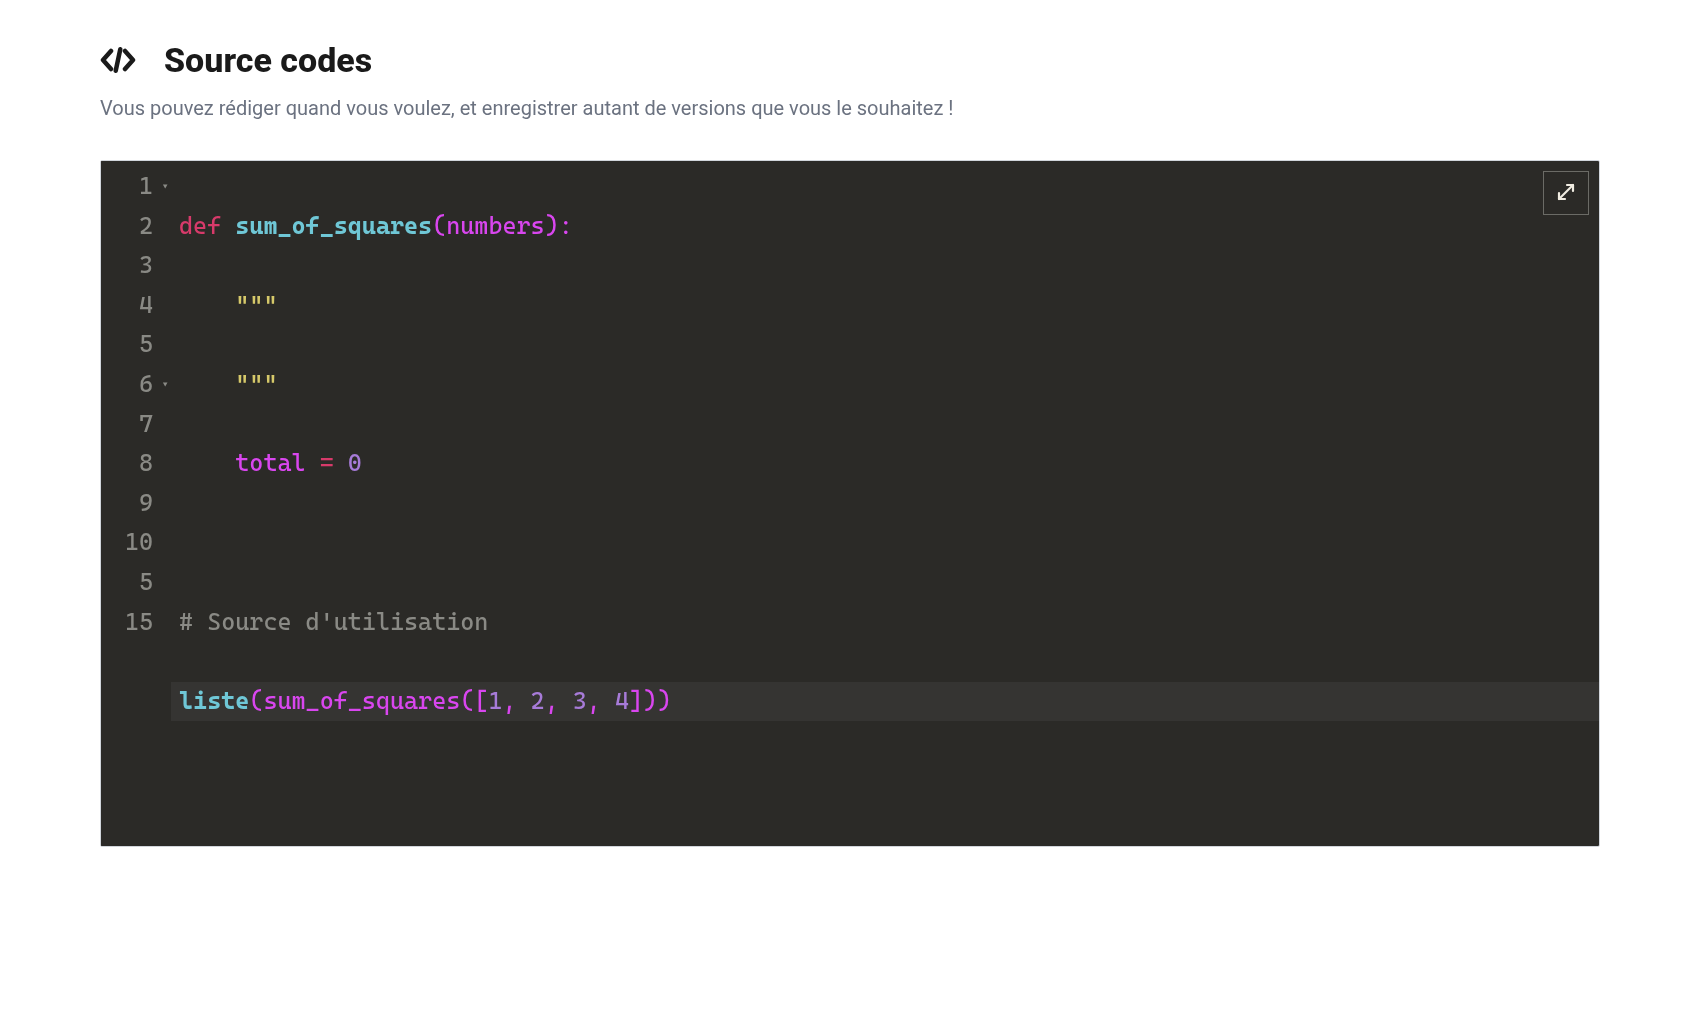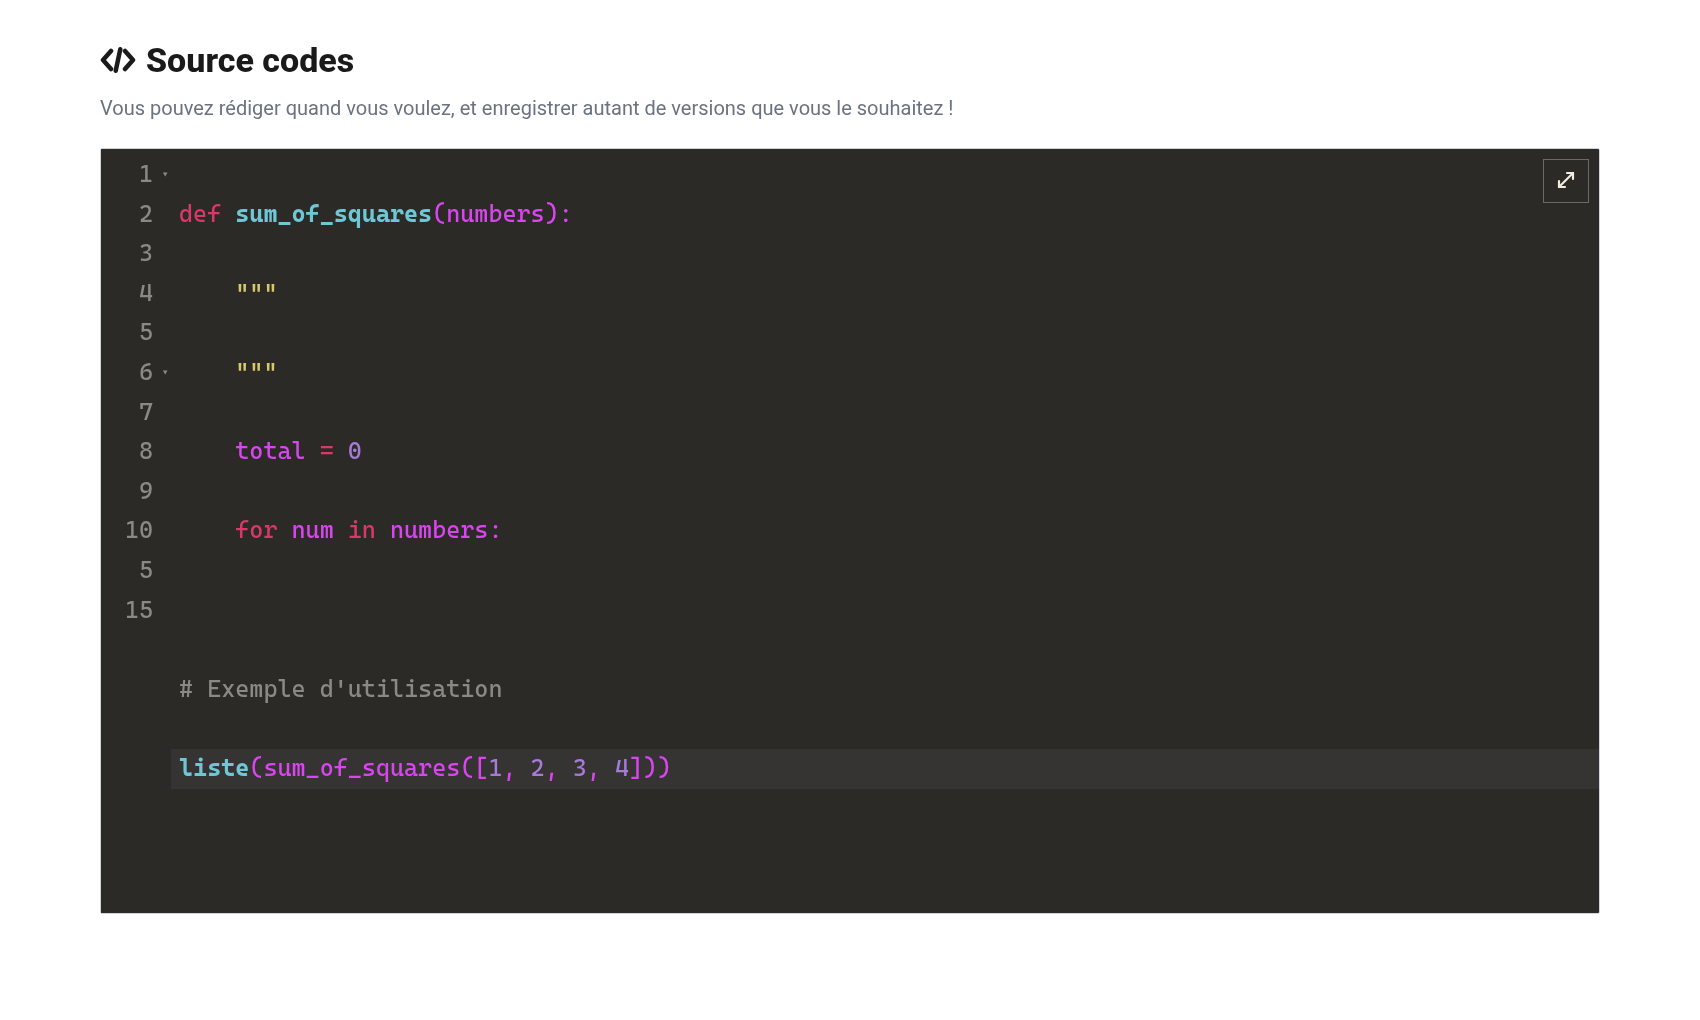--- a/index.html
+++ b/index.html
@@ -5,38 +5,38 @@
     * { box-sizing: border-box; margin: 0; padding: 0; }
     body {
       font-family: -apple-system, BlinkMacSystemFont, "Segoe UI", Roboto, sans-serif;
       background: #fff;
       padding: 40px 100px;
       color: #1a1a1a;
     }
     .header {
       display: flex;
       align-items: center;
-      gap: 10px;
+      gap: 28px;
       margin-bottom: 16px;
     }
     .code-icon {
       display: inline-flex;
       align-items: center;
       font-weight: 900;
       font-size: 32px;
     }
     .title {
       font-size: 34px;
       font-weight: 800;
       color: #1a1a1a;
     }
     .subtitle {
       font-size: 20px;
       color: #6b7280;
-      margin-bottom: 28px;
+      margin-bottom: 40px;
     }
     .editor-container {
       border: 1px solid #d1d5db;
       border-radius: 2px;
       overflow: hidden;
     }
     .code-area {
       background: #2b2a27;
       display: flex;
       font-family: "SF Mono", Monaco, "Cascadia Code", Consolas, monospace;
@@ -124,23 +124,22 @@
         <div class="gutter-line">9</div>
         <div class="gutter-line">10</div>
         <div class="gutter-line">5</div>
         <div class="gutter-line">15</div>
       </div>
     <div class="code-lines">
 <span class="code-line"><span class="kw">def</span> <span class="fn">sum_of_squares</span><span class="id">(numbers):</span></span>
 <span class="code-line"><span class="str">    """</span></span>
 <span class="code-line"><span class="str">    """</span></span>
 <span class="code-line"><span class="id">    total </span><span class="op">=</span><span> </span><span class="num">0</span></span>
-<span class="code-line"><span class="kw">    for</span><span class="id"> num </span><span class="kw">in</span><span class="id"> numbers:</span></span>
 <span class="code-line"><span></span></span>
-<span class="code-line"><span class="com"># Exemple d'utilisation</span></span>
+<span class="code-line"><span class="com"># Source d'utilisation</span></span>
 <span class="code-line active"><span class="fn">liste</span><span class="id">(sum_of_squares([</span><span class="num">1</span><span class="id">, </span><span class="num">2</span><span class="id">, </span><span class="num">3</span><span class="id">, </span><span class="num">4</span><span class="id">]))</span></span>
 
     </div>
     <button class="expand-btn">
       <span>
         <svg width="22" height="22" viewBox="0 0 22 22" fill="none" stroke-width="2.2" stroke-linecap="round" stroke-linejoin="round">
           <line x1="4" y1="18" x2="18" y2="4"></line>
           <polyline points="12,4 18,4 18,10"></polyline>
           <polyline points="10,18 4,18 4,12"></polyline>
         </svg>

